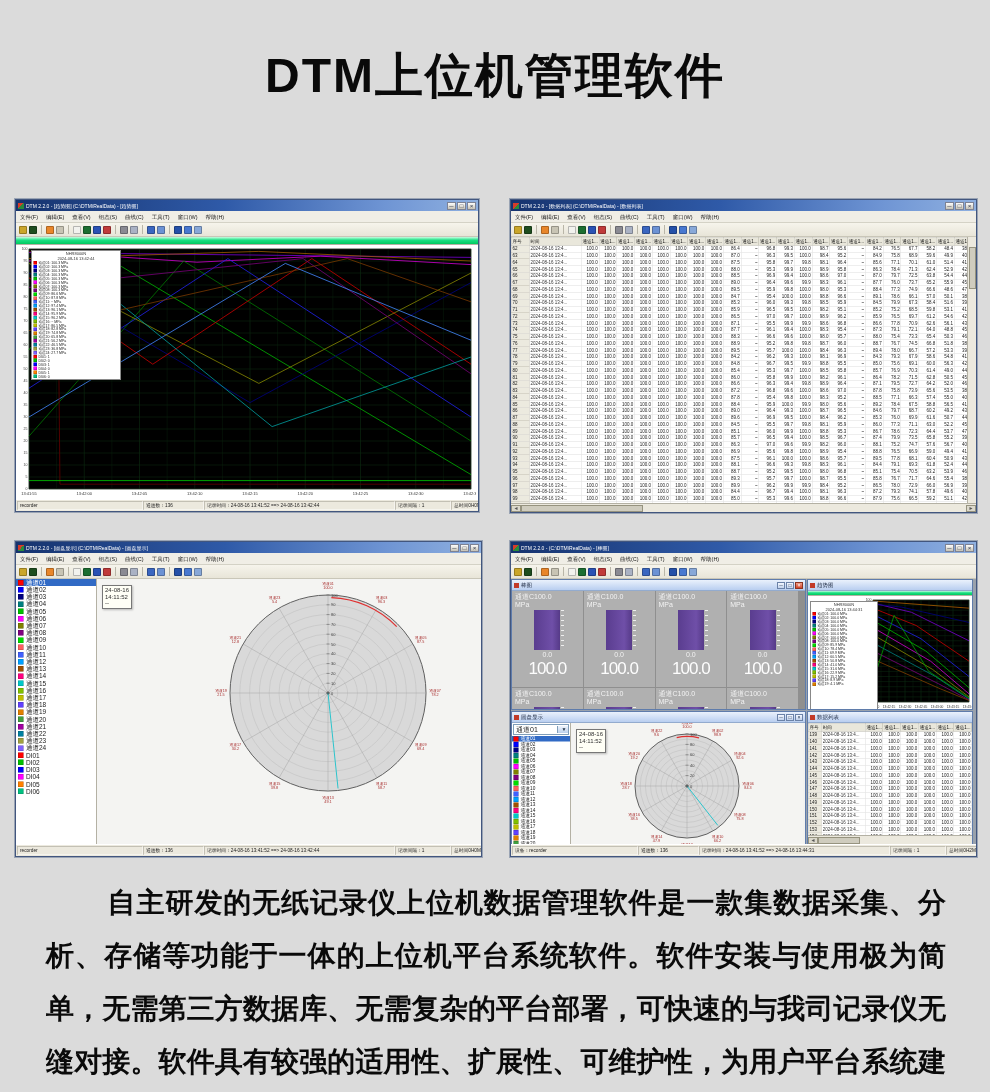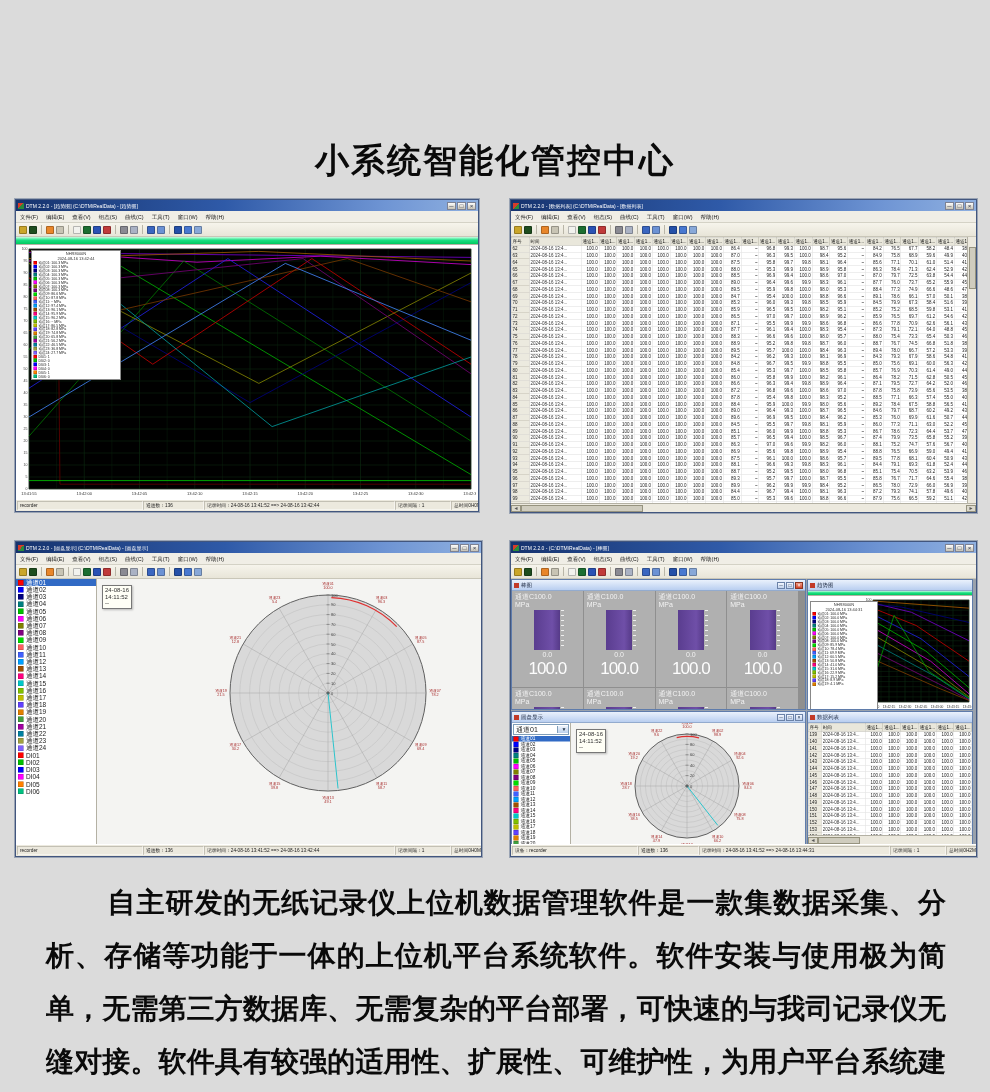--- a/index.html
+++ b/index.html
@@ -84,21 +84,21 @@
   .combo{height:9px;border:1px solid #7f9db9;margin:1px;display:flex;align-items:center;overflow:hidden;}
   .combo span{font-size:7px;padding-left:2px;color:#222;}
   .combo .cbtn2{margin-left:auto;width:8px;height:7px;background:linear-gradient(#eef4fc,#bcd0ec);border-left:1px solid #7f9db9;font-size:5px;line-height:7px;text-align:center;color:#234;}
   svg{display:block;}
 </style>
 </head>
 <body>
 
 <div class="page">
 
-  <h2 class="hero-sub">小系统智能化管控中心</h2>
+  <h1 class="hero-title">DTM上位机管理软件</h1>
 
   <div class="win" style="left:15px;top:199px;width:462px;height:311px;">
     <div class="titlebar">
       <span class="wicon"></span>
       <span class="wtitle">DTM 2.2.0 - [趋势图] (C:\DTM\RealData) - [趋势图]</span>
       <span class="wbtns">
           <i class="wb">─</i>
           <i class="wb">□</i>
           <i class="wb">×</i>
         </span>

